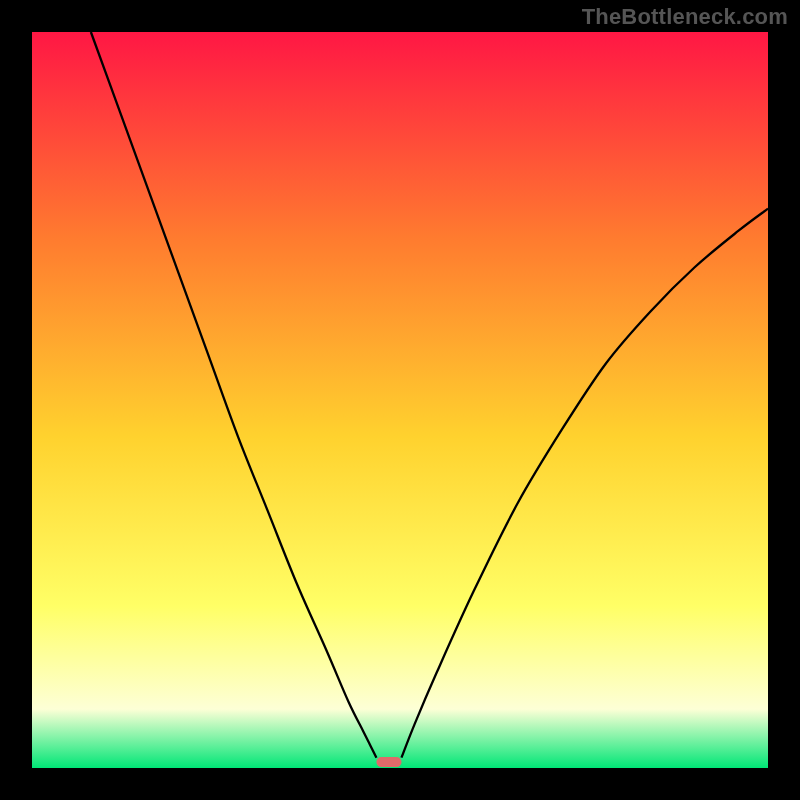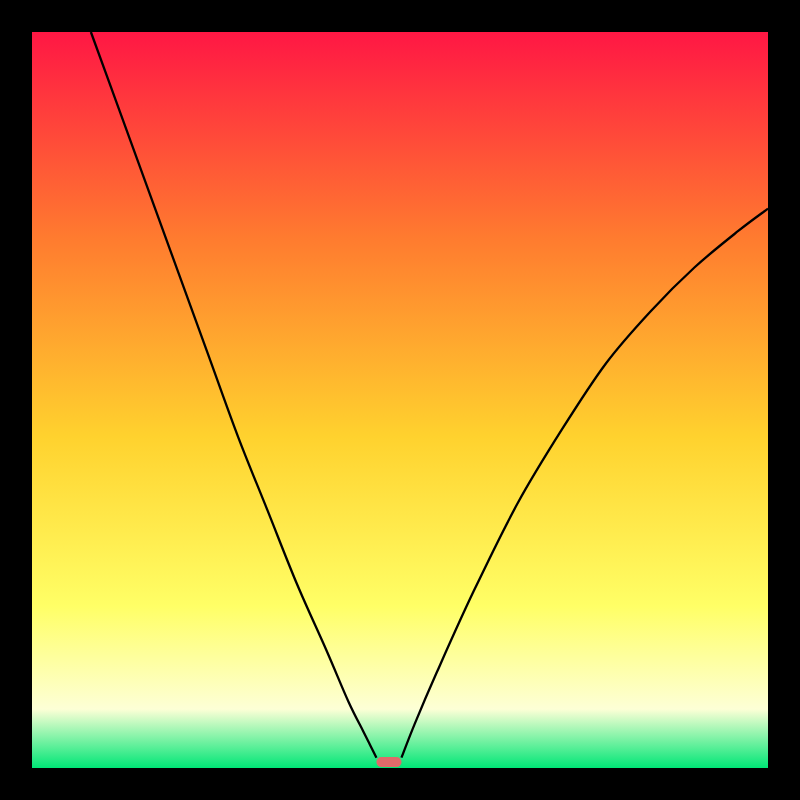--- a/index.html
+++ b/index.html
@@ -35,20 +35,21 @@
     width: 800px;
     height: 800px;
     display: block;
   }
 </style>
 </head>
 <body>
 
 <div class="frame">
 
+  <div class="watermark">TheBottleneck.com</div>
 
   <svg class="plot" viewBox="0 0 800 800" preserveAspectRatio="none">
     <defs>
       <linearGradient id="bg-grad" x1="0" y1="0" x2="0" y2="1">
         <stop id="g0" offset="0%" stop-color="#ff1744"></stop>
         <stop id="g1" offset="28%" stop-color="#ff7b2f"></stop>
         <stop id="g2" offset="55%" stop-color="#ffd22e"></stop>
         <stop id="g3" offset="78%" stop-color="#ffff66"></stop>
         <stop id="g4" offset="92%" stop-color="#fdffd6"></stop>
         <stop id="g5" offset="100%" stop-color="#00e676"></stop>

